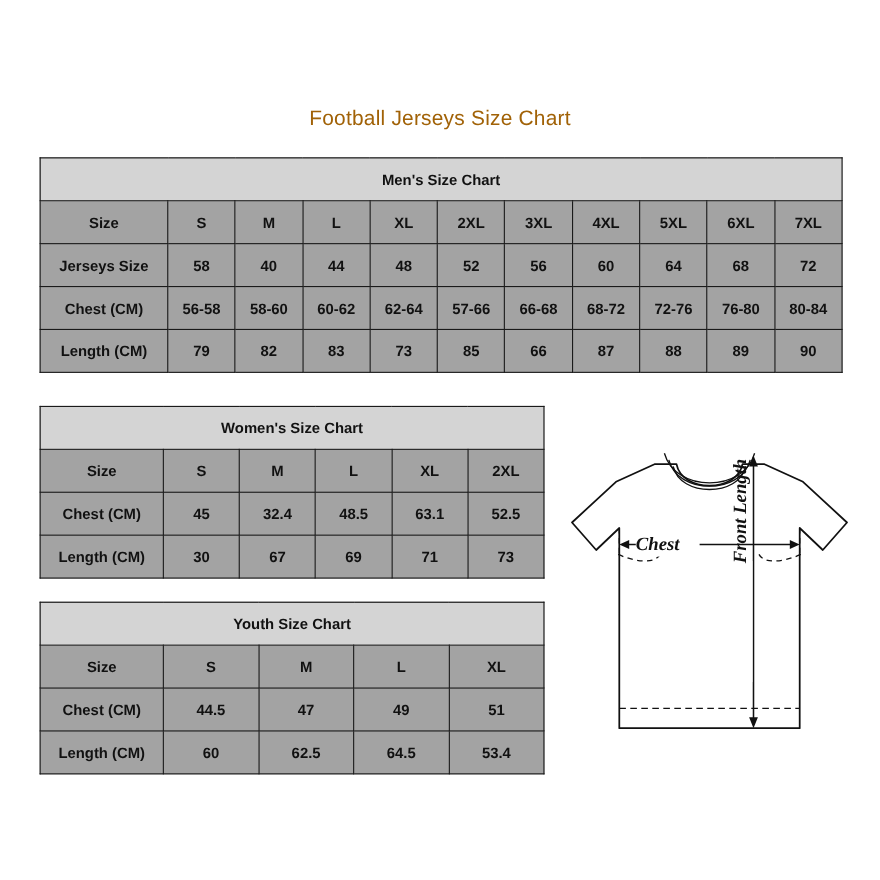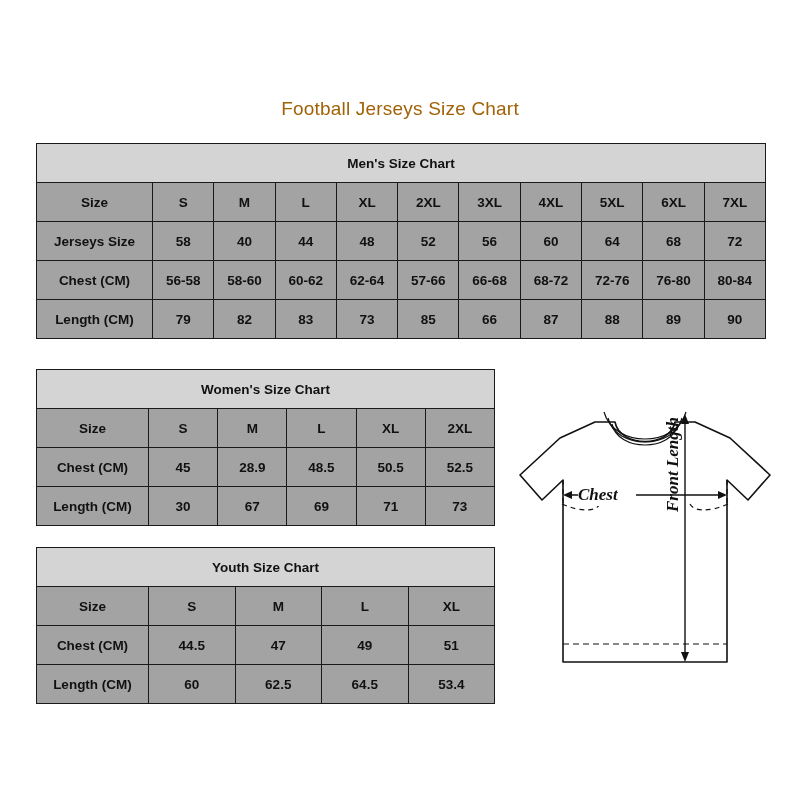--- a/index.html
+++ b/index.html
@@ -218,23 +218,23 @@
           <td class="row-label">Size</td>
           <td>S</td>
           <td>M</td>
           <td>L</td>
           <td>XL</td>
           <td>2XL</td>
         </tr>
         <tr>
           <td class="row-label">Chest (CM)</td>
           <td>45</td>
-          <td>28.9</td>
+          <td>32.4</td>
           <td>48.5</td>
-          <td>50.5</td>
+          <td>63.1</td>
           <td>52.5</td>
         </tr>
         <tr>
           <td class="row-label">Length (CM)</td>
           <td>30</td>
           <td>67</td>
           <td>69</td>
           <td>71</td>
           <td>73</td>
         </tr>

